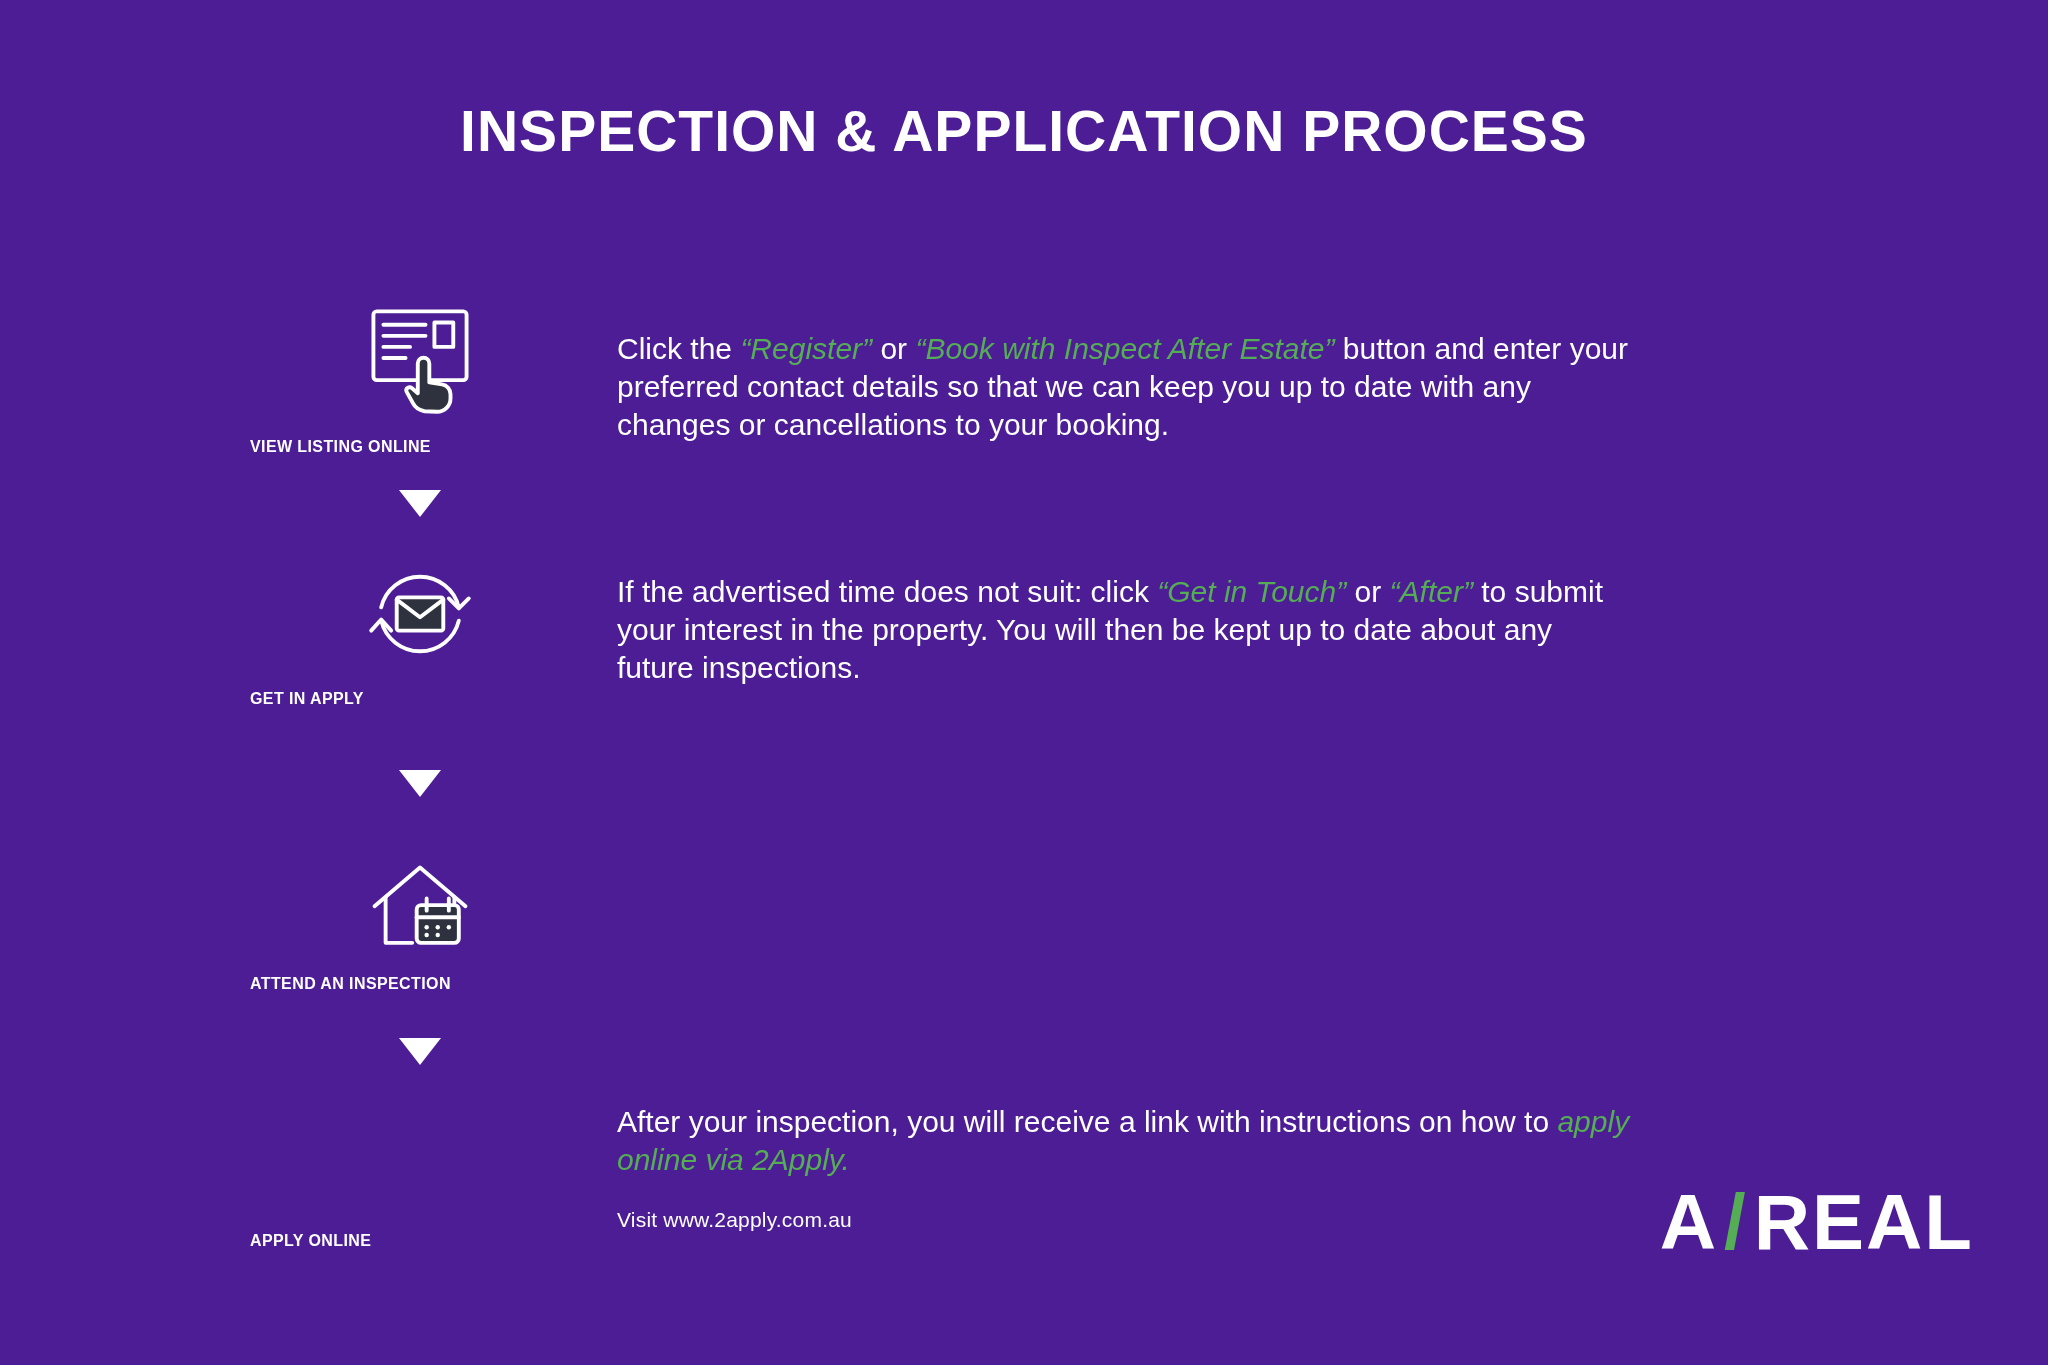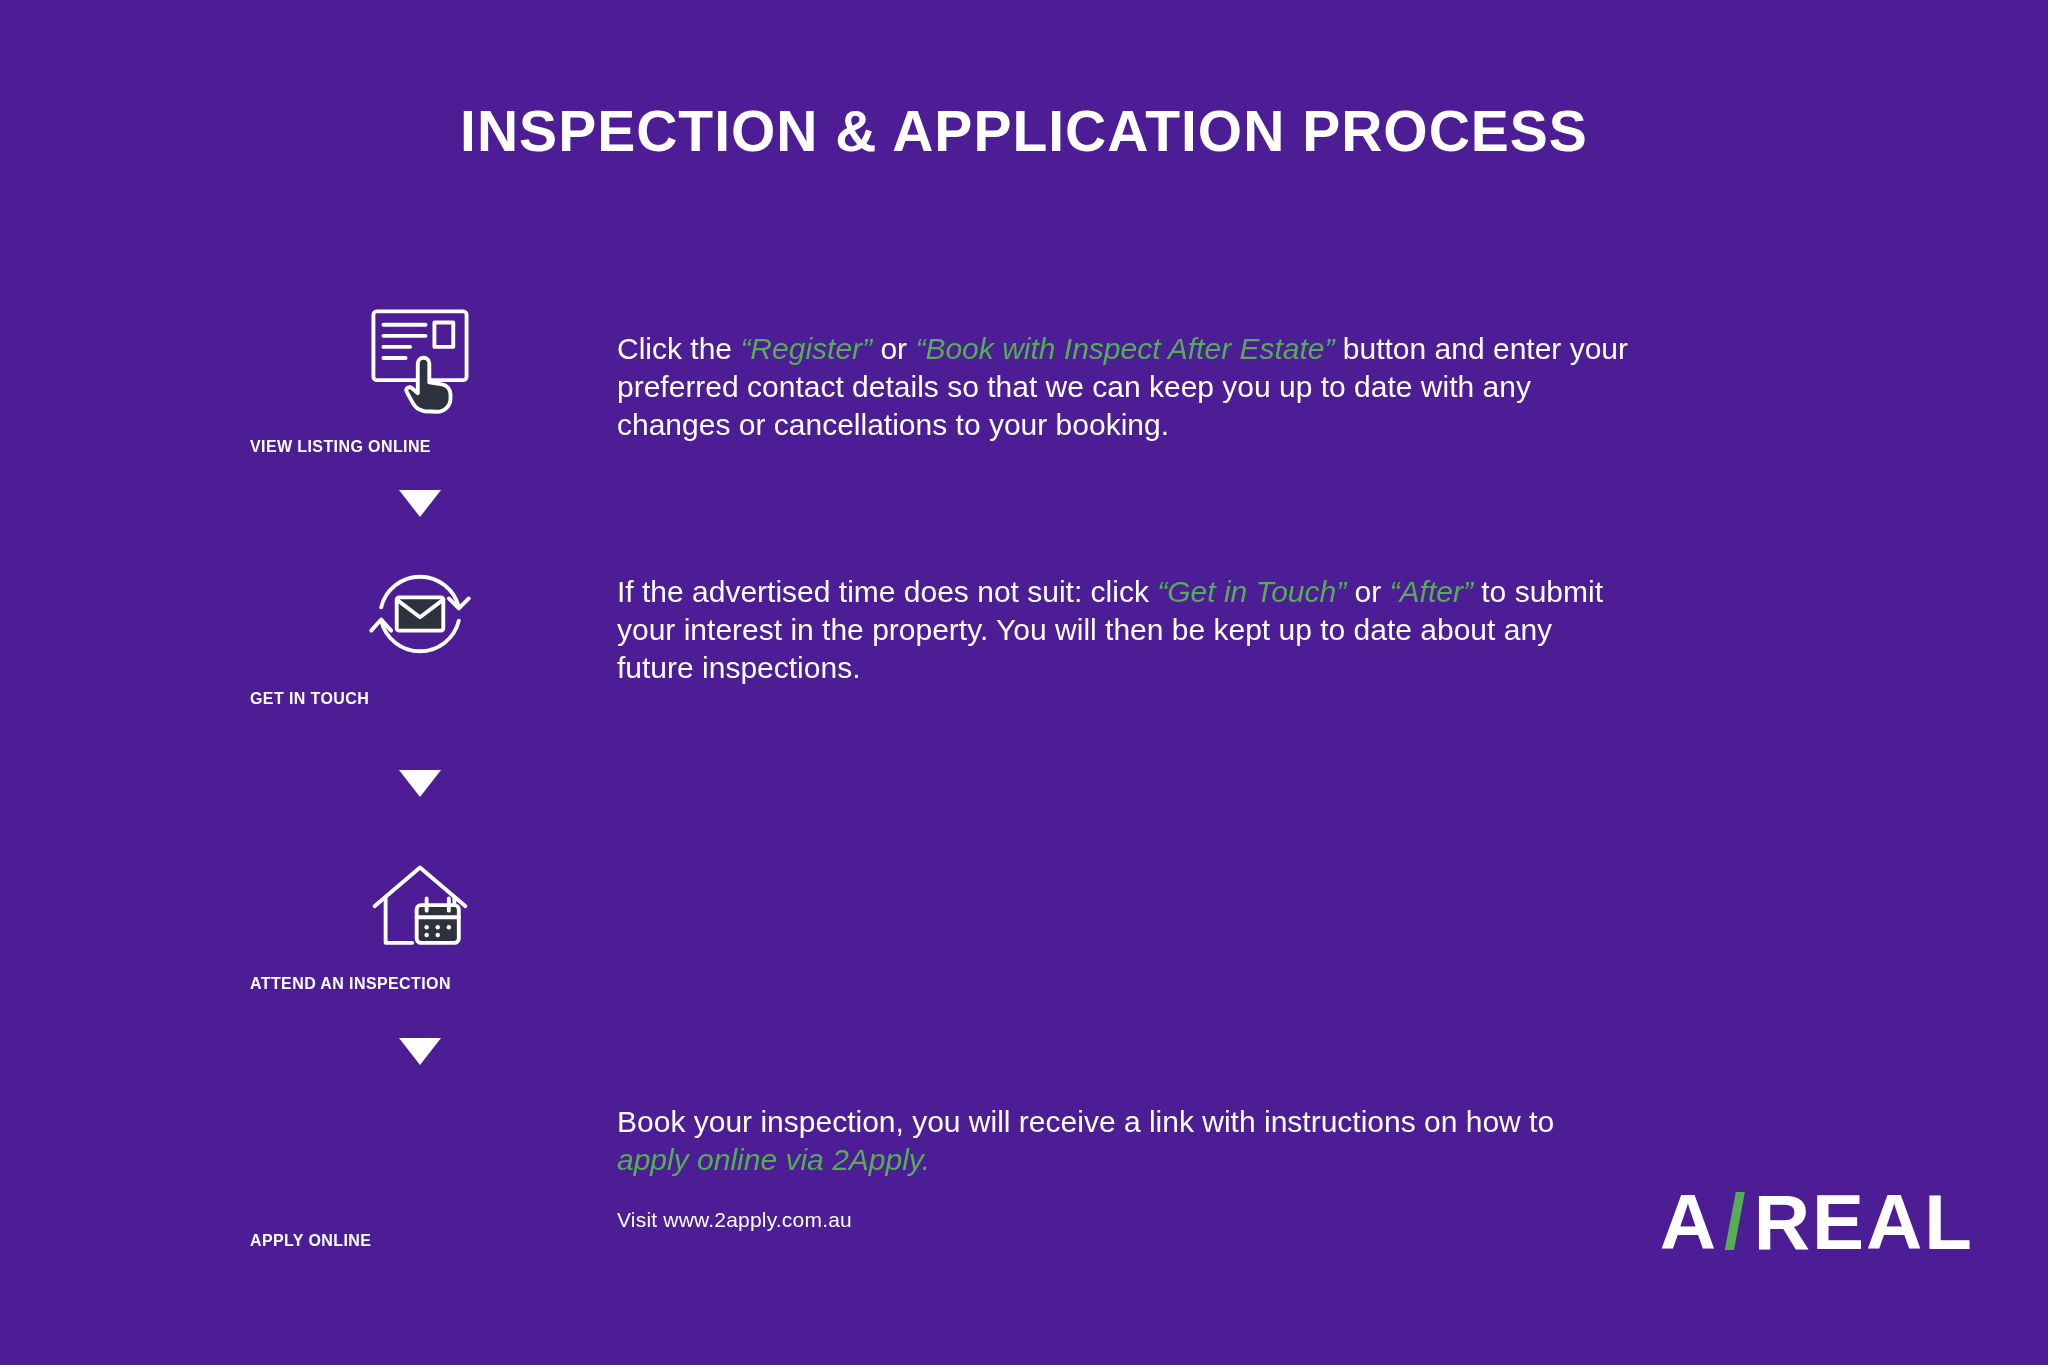--- a/index.html
+++ b/index.html
@@ -65,21 +65,21 @@
   <div class="icon-block" style="top:553px">
     <svg width="122" height="122" viewBox="0 0 110 110" fill="none" stroke="#ffffff" stroke-width="3.5" stroke-linecap="round" stroke-linejoin="round">
       <path d="M20 49 A36 36 0 0 1 90 49"></path>
       <polyline points="81,41 90,50 99,41"></polyline>
       <path d="M90 61 A36 36 0 0 1 20 61"></path>
       <polyline points="11,70 20,60 29,70"></polyline>
       <rect x="34" y="40" width="42" height="30" rx="2" fill="#2d323e"></rect>
       <polyline points="34,42 55,58 76,42"></polyline>
     </svg>
   </div>
-  <div class="step-label" style="top:690px">GET IN TOUCH</div>
+  <div class="step-label" style="top:690px">GET IN APPLY</div>
   <p class="para" style="top:573px"><span>If the advertised time does not suit: click </span><span class="hl">“Get in Touch”</span><span> or </span><span class="hl">“After”</span><span> to submit your interest in the property. You will then be kept up to date about any future inspections.</span></p>
 
   <div class="arrow" style="top:770px"></div>
 
   <div class="icon-block" style="top:843px">
     <svg width="122" height="122" viewBox="0 0 110 110" fill="none" stroke="#ffffff" stroke-width="3.5" stroke-linecap="round" stroke-linejoin="round">
       <path d="M14 57 L55 22 L96 57"></path>
       <path d="M24 49 V90 H48"></path>
       <path d="M86 49 V54"></path>
       <rect x="52" y="56" width="38" height="34" rx="4" fill="#2d323e"></rect>
@@ -92,18 +92,18 @@
         <circle cx="61" cy="83" r="2"></circle>
           <circle cx="71" cy="83" r="2"></circle>
       </g>
     </svg>
   </div>
   <div class="step-label" style="top:975px">ATTEND AN INSPECTION</div>
 
   <div class="arrow" style="top:1038px"></div>
 
   <div class="step-label" style="top:1232px">APPLY ONLINE</div>
-  <p class="para" style="top:1103px"><span>Book your inspection, you will receive a link with instructions on how to </span><span class="hl">apply online via 2Apply.</span></p>
+  <p class="para" style="top:1103px"><span>After your inspection, you will receive a link with instructions on how to </span><span class="hl">apply online via 2Apply.</span></p>
   <div class="note" style="top:1208px">Visit www.2apply.com.au</div>
 
   <div class="logo"><span>A</span><span class="slash">/</span><span>REAL</span></div>
 
 </div>
 
 </body></html>

